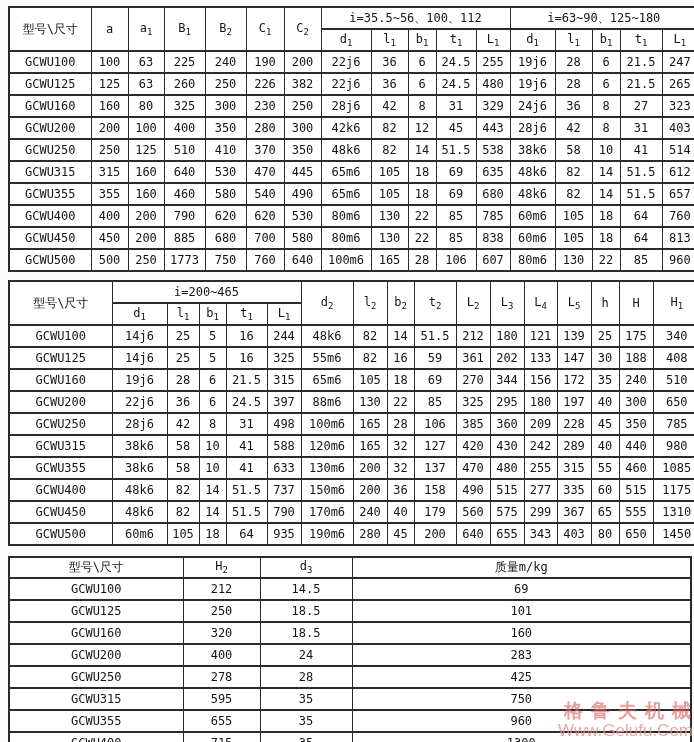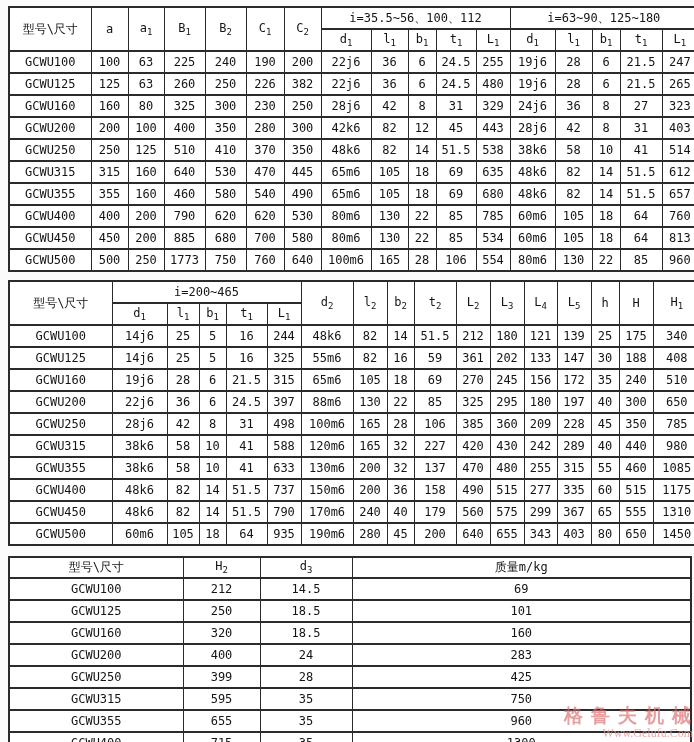--- a/index.html
+++ b/index.html
@@ -47,22 +47,22 @@
   .wm-cn {
     font-family: "DejaVu Sans", "Liberation Sans", sans-serif;
     font-size: 19px;
     letter-spacing: 8px;
     font-weight: bold;
     color: rgba(216, 104, 104, 0.65);
     white-space: nowrap;
     margin-right: -6px;
   }
   .wm-url {
-    font-family: Liberation Serif, serif;
-    font-size: 12px;
+    font-family: Liberation Sans, sans-serif;
+    font-size: 17px;
     color: rgba(226, 146, 146, 0.8);
     white-space: nowrap;
     margin-top: -3px;
   }
 </style>
 </head>
 <body>
 
 <div class="page">
 
@@ -269,40 +269,40 @@
           <td>450</td>
           <td>200</td>
           <td>885</td>
           <td>680</td>
           <td>700</td>
           <td>580</td>
           <td>80m6</td>
           <td>130</td>
           <td>22</td>
           <td>85</td>
-          <td>534</td>
+          <td>838</td>
           <td>60m6</td>
           <td>105</td>
           <td>18</td>
           <td>64</td>
           <td>813</td>
         </tr>
         <tr>
           <td>GCWU500</td>
           <td>500</td>
           <td>250</td>
           <td>1773</td>
           <td>750</td>
           <td>760</td>
           <td>640</td>
           <td>100m6</td>
           <td>165</td>
           <td>28</td>
           <td>106</td>
-          <td>554</td>
+          <td>607</td>
           <td>80m6</td>
           <td>130</td>
           <td>22</td>
           <td>85</td>
           <td>960</td>
         </tr>
       </tbody>
   </table>
 
   <div class="gap1"></div>
@@ -395,21 +395,21 @@
           <td>19j6</td>
           <td>28</td>
           <td>6</td>
           <td>21.5</td>
           <td>315</td>
           <td>65m6</td>
           <td>105</td>
           <td>18</td>
           <td>69</td>
           <td>270</td>
-          <td>245</td>
+          <td>344</td>
           <td>156</td>
           <td>172</td>
           <td>35</td>
           <td>240</td>
           <td>510</td>
         </tr>
         <tr>
           <td>GCWU200</td>
           <td>22j6</td>
           <td>36</td>
@@ -450,21 +450,21 @@
         <tr>
           <td>GCWU315</td>
           <td>38k6</td>
           <td>58</td>
           <td>10</td>
           <td>41</td>
           <td>588</td>
           <td>120m6</td>
           <td>165</td>
           <td>32</td>
-          <td>227</td>
+          <td>127</td>
           <td>420</td>
           <td>430</td>
           <td>242</td>
           <td>289</td>
           <td>40</td>
           <td>440</td>
           <td>980</td>
         </tr>
         <tr>
           <td>GCWU355</td>
@@ -582,21 +582,21 @@
           <td>160</td>
         </tr>
         <tr>
           <td>GCWU200</td>
           <td>400</td>
           <td>24</td>
           <td>283</td>
         </tr>
         <tr>
           <td>GCWU250</td>
-          <td>399</td>
+          <td>278</td>
           <td>28</td>
           <td>425</td>
         </tr>
         <tr>
           <td>GCWU315</td>
           <td>595</td>
           <td>35</td>
           <td>750</td>
         </tr>
         <tr>

